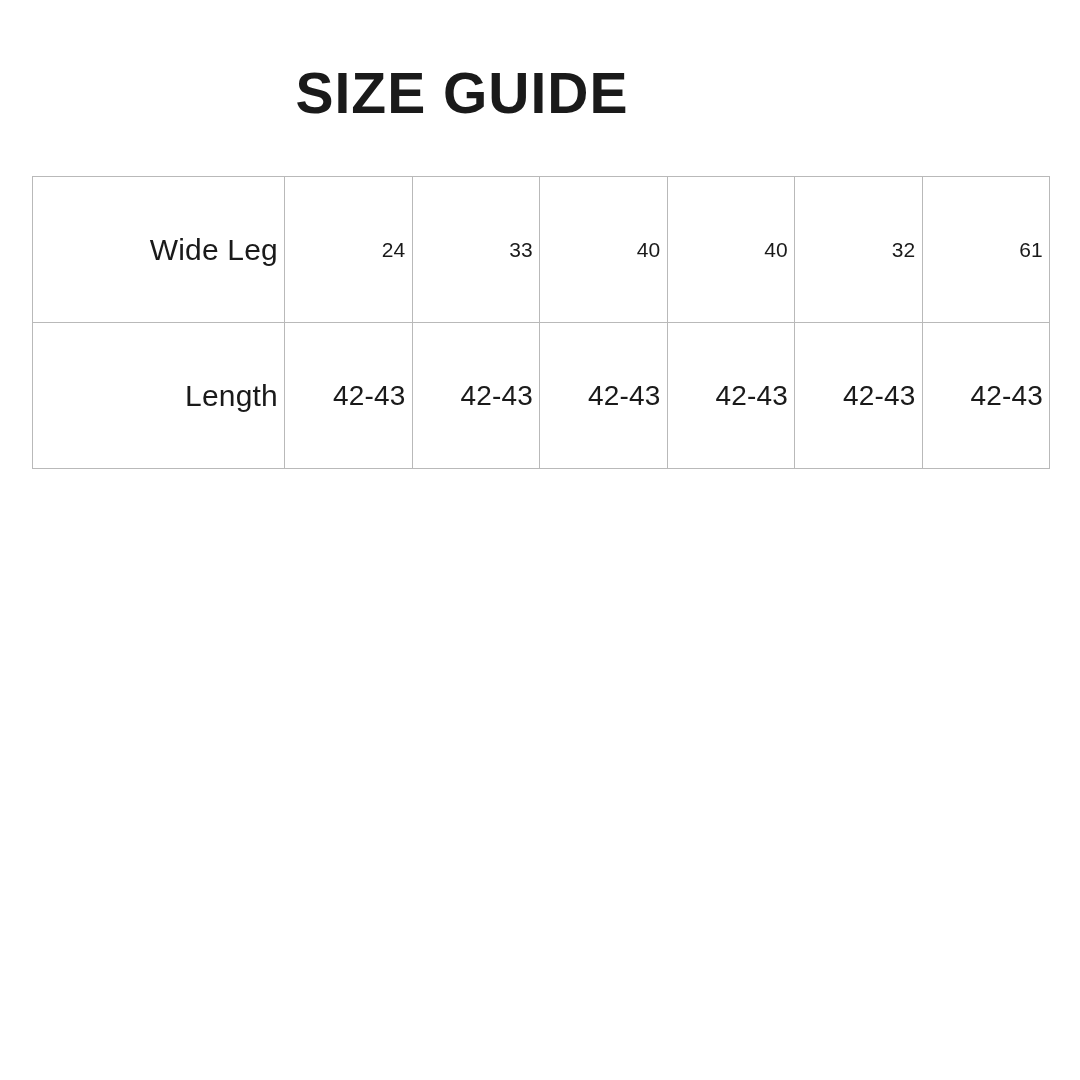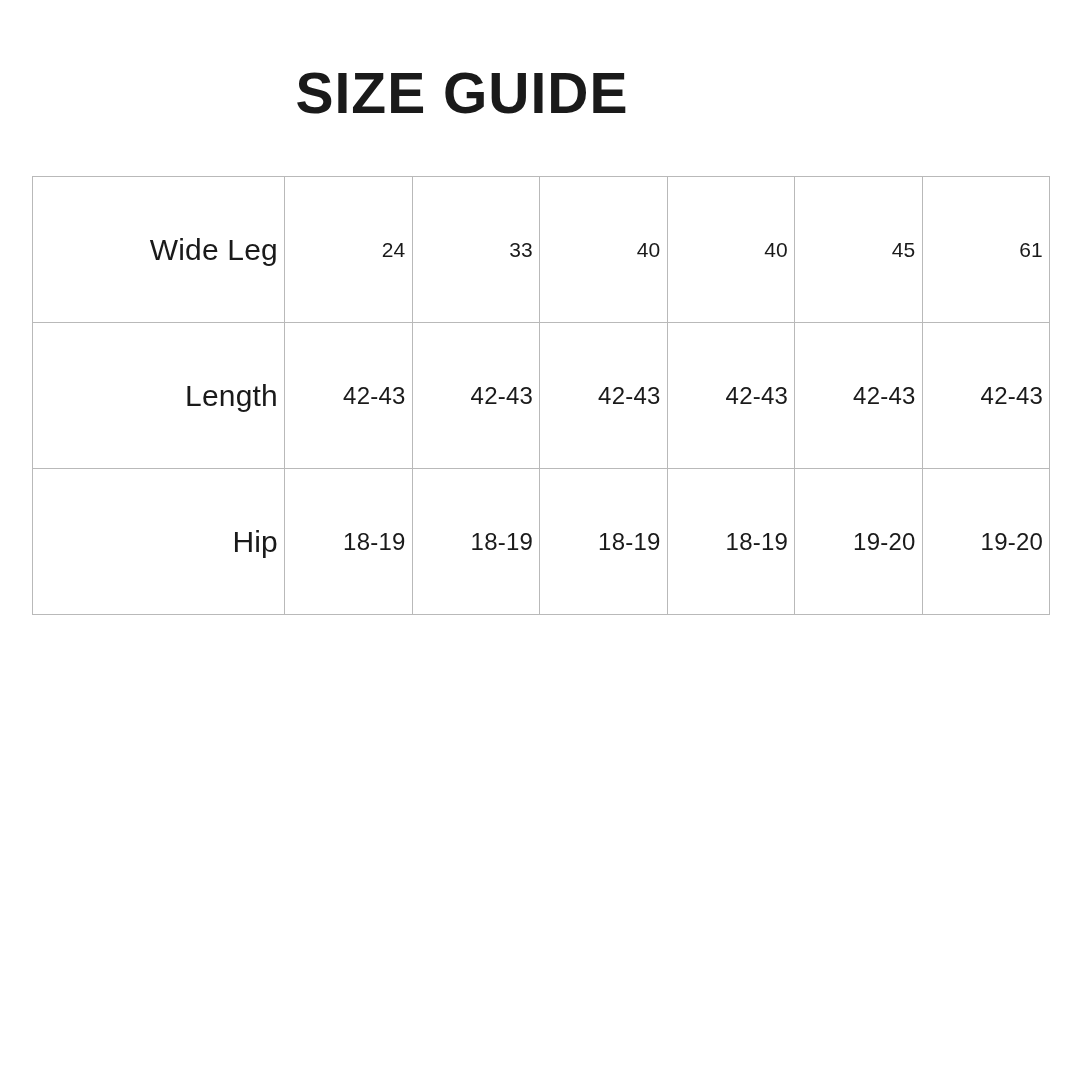--- a/index.html
+++ b/index.html
@@ -51,21 +51,21 @@
   }
   td.row-label {
     width: 252px;
     font-size: 30px;
     font-weight: 400;
     color: #1a1a1a;
     text-align: center;
     letter-spacing: 0.2px;
   }
   td.value-cell {
-    font-size: 24px;
+    font-size: 28px;
     font-weight: 400;
     color: #1a1a1a;
     letter-spacing: 0.2px;
   }
   td.head-value {
     font-size: 21px;
     margin-top: 20px;
   }
 </style>
 </head>
@@ -78,44 +78,35 @@
   <div class="table-wrap">
     <table class="size-table">
       <tbody>
 
         <tr>
           <td class="row-label">Wide Leg</td>
           <td class="value-cell head-value">24</td>
           <td class="value-cell head-value">33</td>
           <td class="value-cell head-value">40</td>
           <td class="value-cell head-value">40</td>
-          <td class="value-cell head-value">45</td>
+          <td class="value-cell head-value">32</td>
           <td class="value-cell head-value">61</td>
         </tr>
 
         <tr>
           <td class="row-label">Length</td>
           <td class="value-cell">42-43</td>
           <td class="value-cell">42-43</td>
           <td class="value-cell">42-43</td>
           <td class="value-cell">42-43</td>
           <td class="value-cell">42-43</td>
           <td class="value-cell">42-43</td>
         </tr>
 
 
 
-        <tr>
-          <td class="row-label">Hip</td>
-          <td class="value-cell">18-19</td>
-          <td class="value-cell">18-19</td>
-          <td class="value-cell">18-19</td>
-          <td class="value-cell">18-19</td>
-          <td class="value-cell">19-20</td>
-          <td class="value-cell">19-20</td>
-        </tr>
 
 
       </tbody>
     </table>
   </div>
 
 </div>
 
 </body></html>

